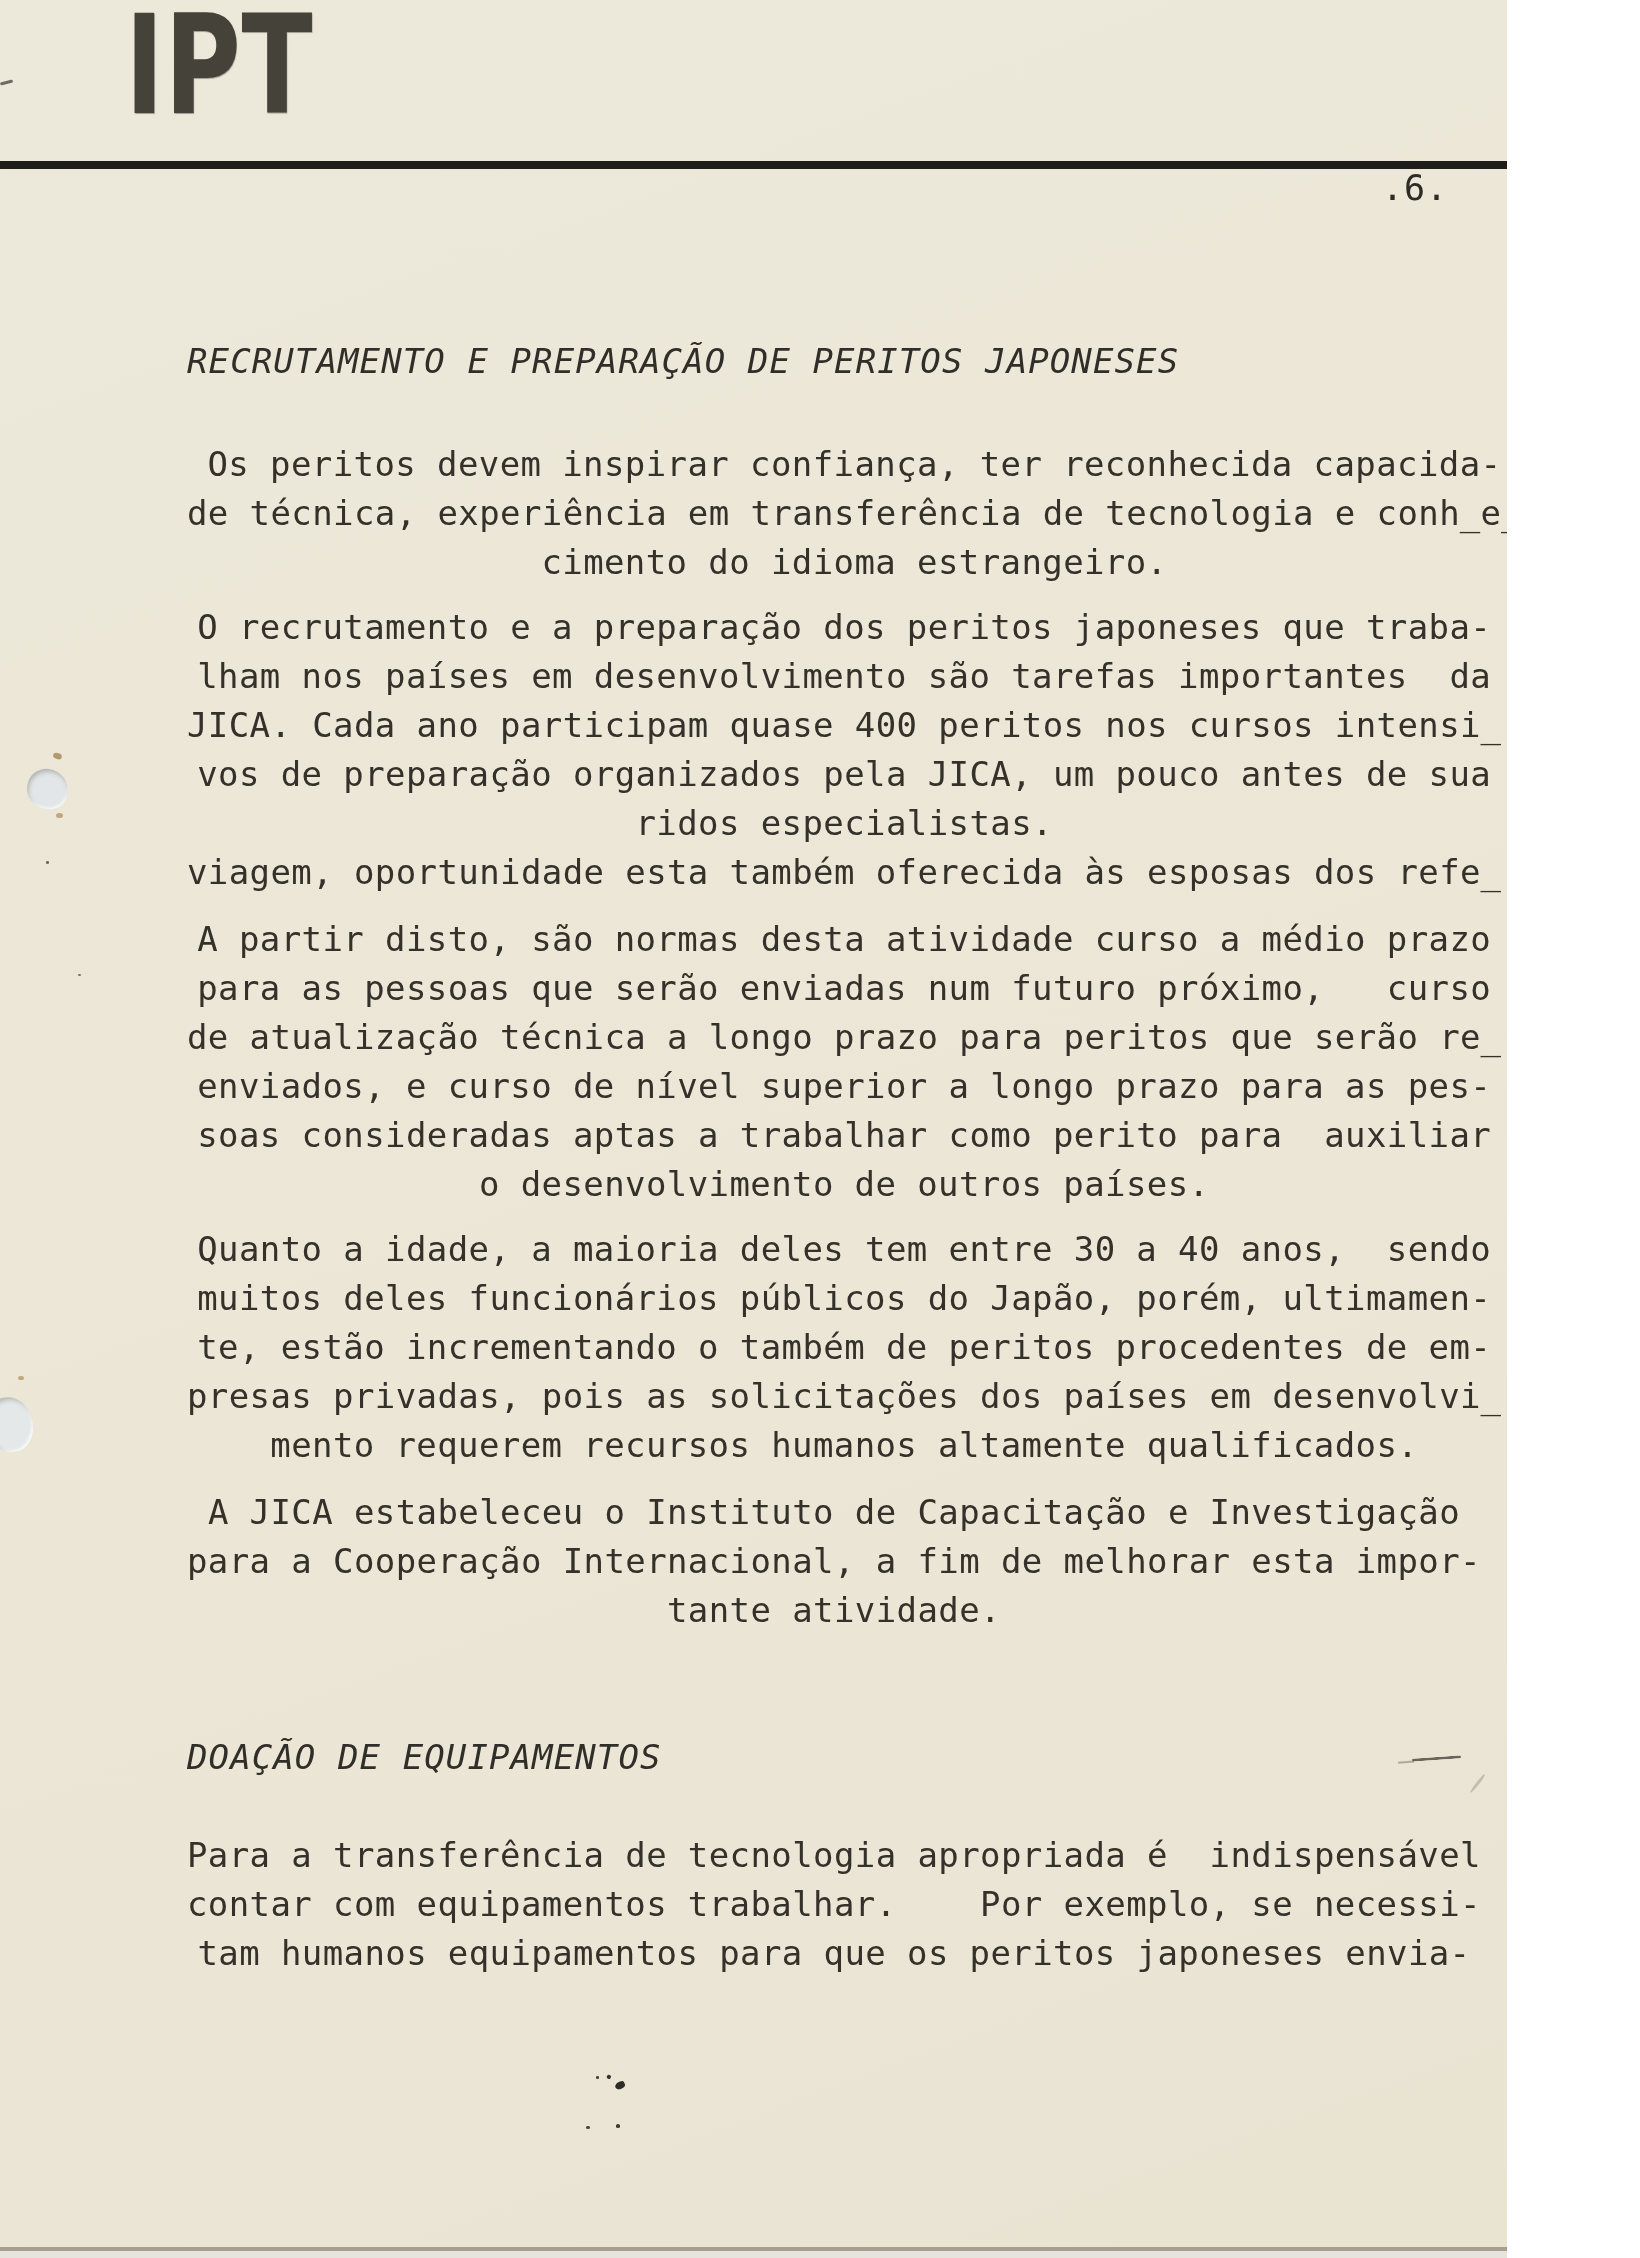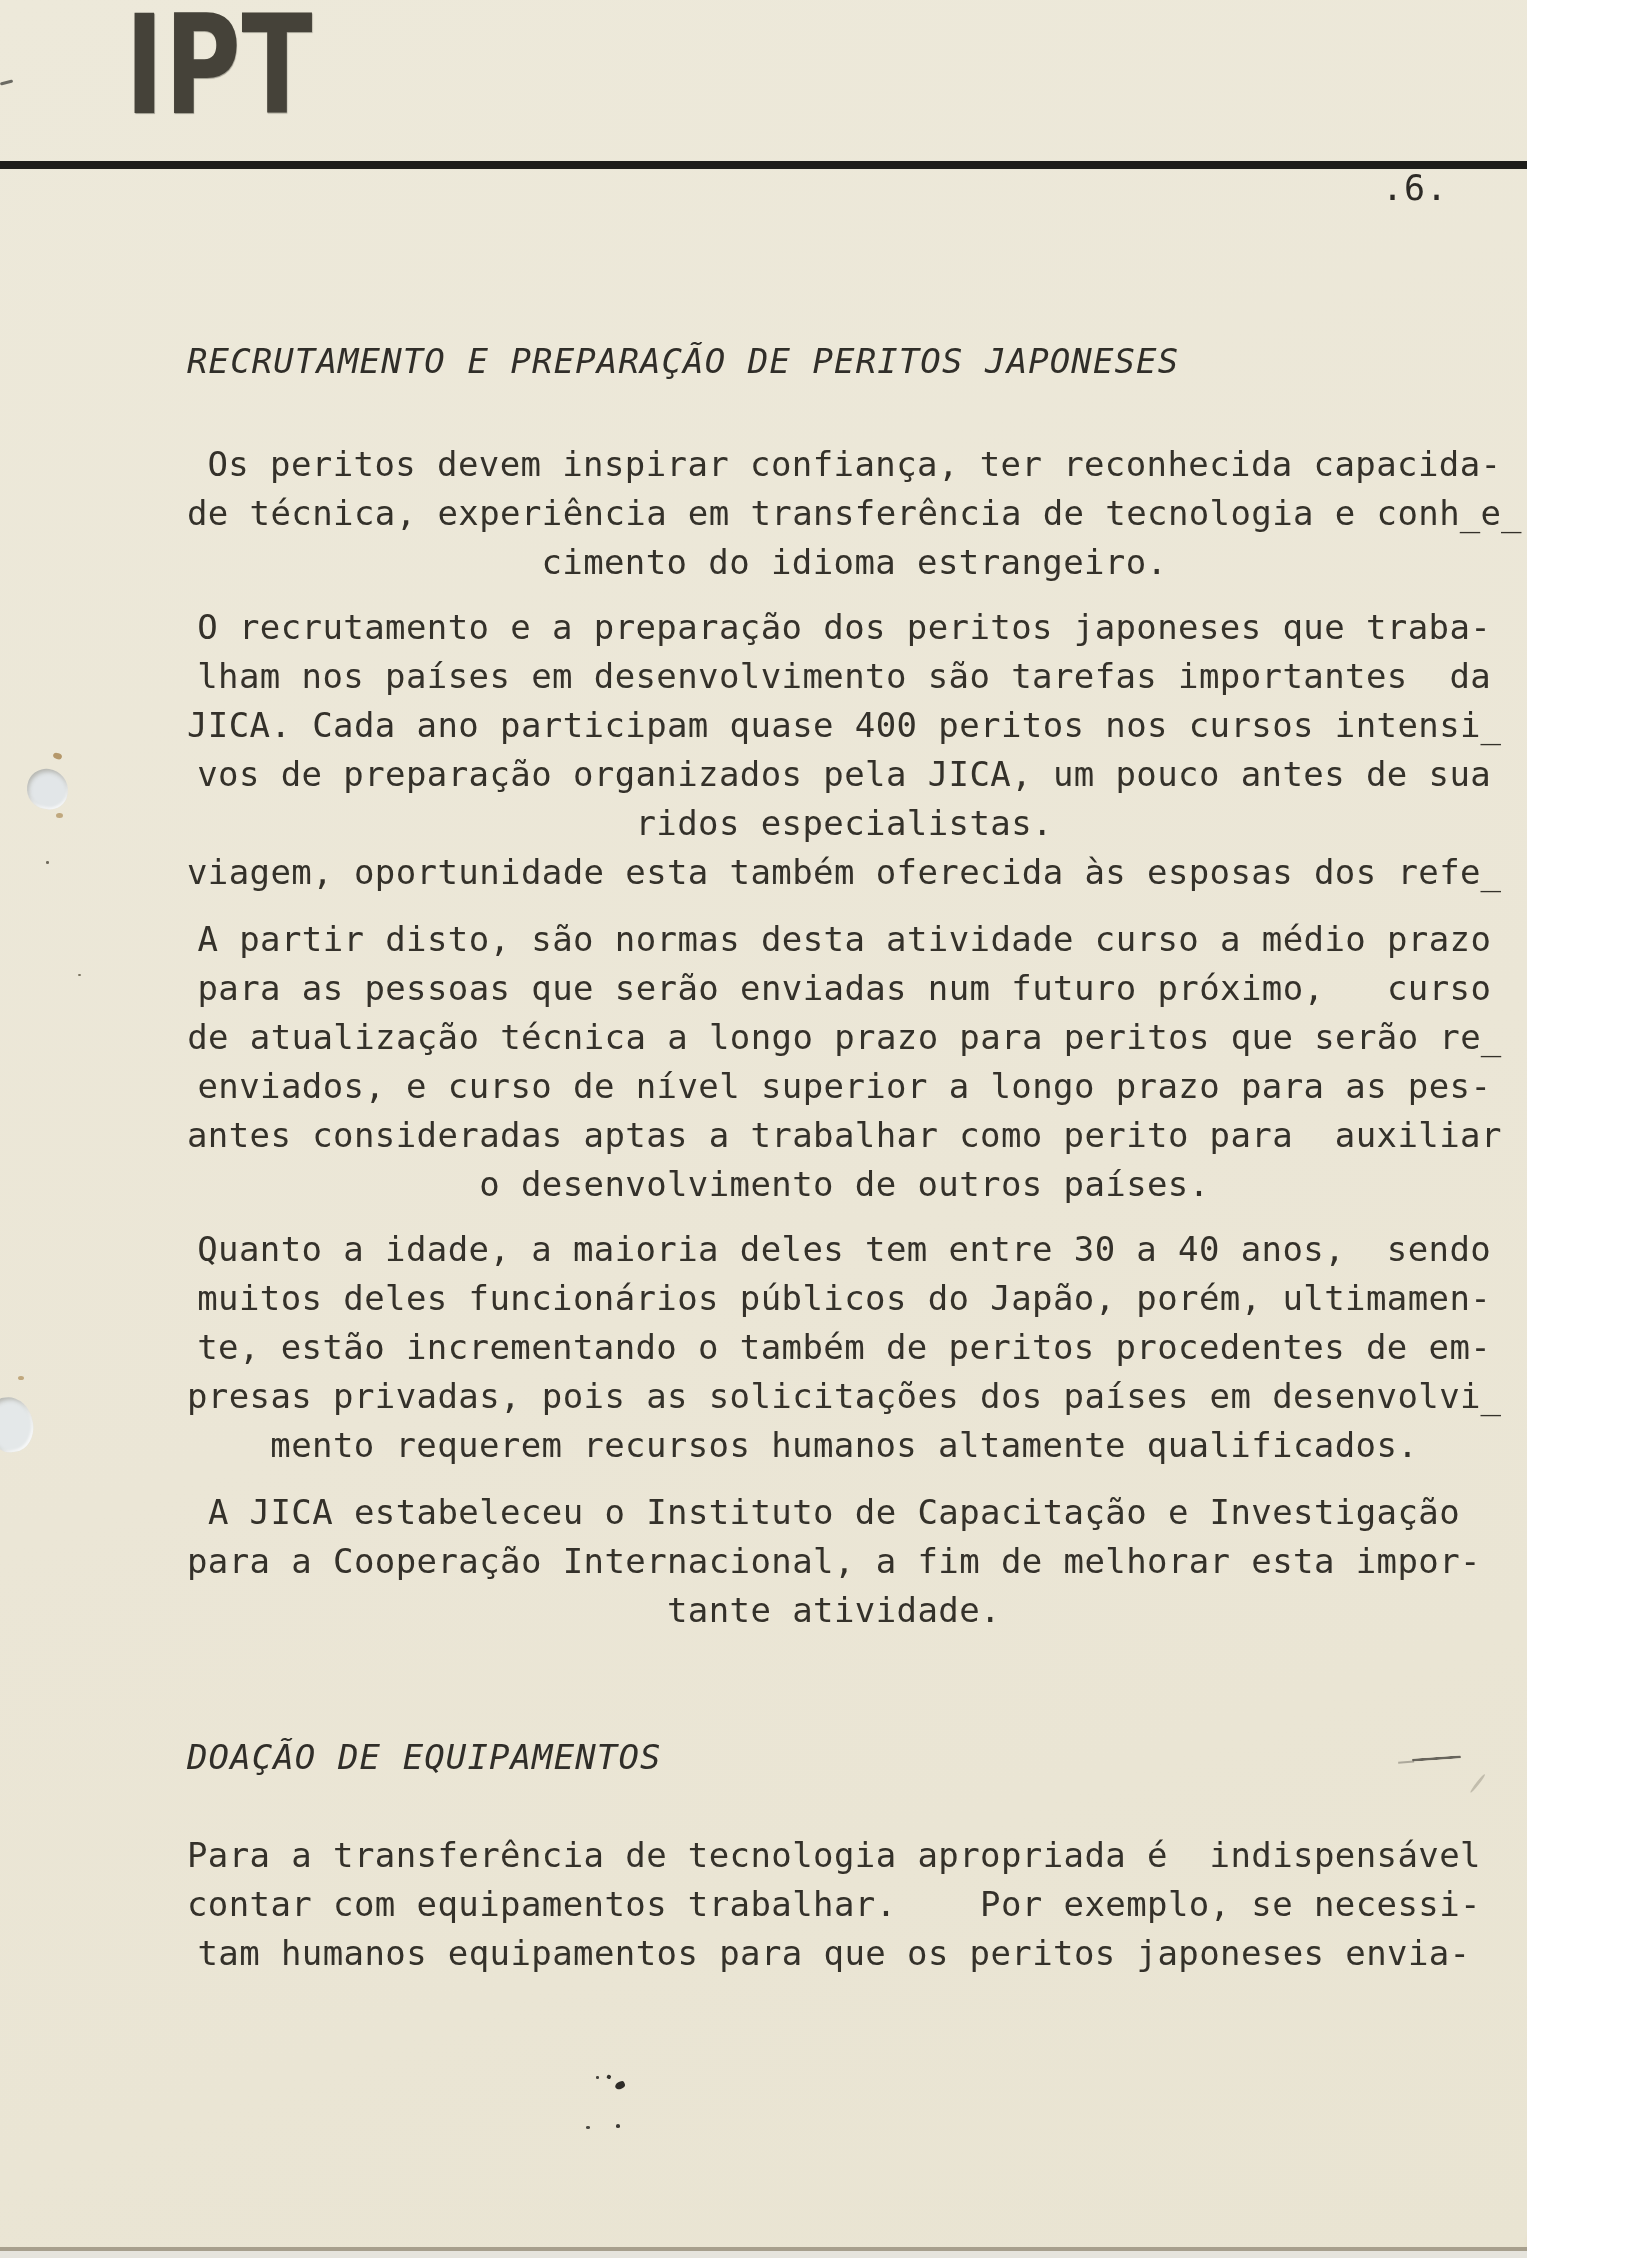--- a/index.html
+++ b/index.html
@@ -2,21 +2,20 @@
 <html style="font-size:14px"><head>
 <meta charset="utf-8">
 <style>
   html,body{margin:0;padding:0;}
   .page{
     position:relative;
     width:1507px;height:2258px;
     overflow:hidden;
     background:linear-gradient(160deg,#ede9da 0%,#ebe6d6 55%,#e9e4d2 100%);
     font-family:"DejaVu Sans Mono",monospace;
-    padding-left:20px;
   }
   
   .right-strip{position:absolute;left:1585px;top:0;width:56px;height:2258px;
     background:#f5f5f3;border-left:1.8px solid #c9c4b3;}
   .bottom-edge{position:absolute;left:0;top:2247px;width:1587px;height:3.5px;background:#a79f8d;}
   .bottom-strip{position:absolute;left:0;top:2251px;width:1587px;height:8px;background:#e6e4dd;}
   .corner-stain{position:absolute;left:1524px;top:2206px;width:60px;height:42px;
     background:radial-gradient(ellipse at 85% 95%,rgba(182,146,66,.5),rgba(182,146,66,0) 72%);}
   
   .logo{
@@ -84,21 +83,21 @@
     <div class="line">vos de preparação organizados pela JICA, um pouco antes de sua</div>
     <div class="line">ridos especialistas.</div>
     <div class="line">viagem, oportunidade esta também oferecida às esposas dos refe̲</div>
   </div>
 
   <div class="tblock" style="top:915px">
     <div class="line">A partir disto, são normas desta atividade curso a médio prazo</div>
     <div class="line">para as pessoas que serão enviadas num futuro próximo,   curso</div>
     <div class="line">de atualização técnica a longo prazo para peritos que serão re̲</div>
     <div class="line">enviados, e curso de nível superior a longo prazo para as pes-</div>
-    <div class="line">antes consideradas aptas a trabalhar como perito para  auxiliar</div>
+    <div class="line">soas consideradas aptas a trabalhar como perito para  auxiliar</div>
     <div class="line">o desenvolvimento de outros países.</div>
   </div>
 
   <div class="tblock" style="top:1225px">
     <div class="line">Quanto a idade, a maioria deles tem entre 30 a 40 anos,  sendo</div>
     <div class="line">muitos deles funcionários públicos do Japão, porém, ultimamen-</div>
     <div class="line">te, estão incrementando o também de peritos procedentes de em-</div>
     <div class="line">presas privadas, pois as solicitações dos países em desenvolvi̲</div>
     <div class="line">mento requerem recursos humanos altamente qualificados.</div>
   </div>

